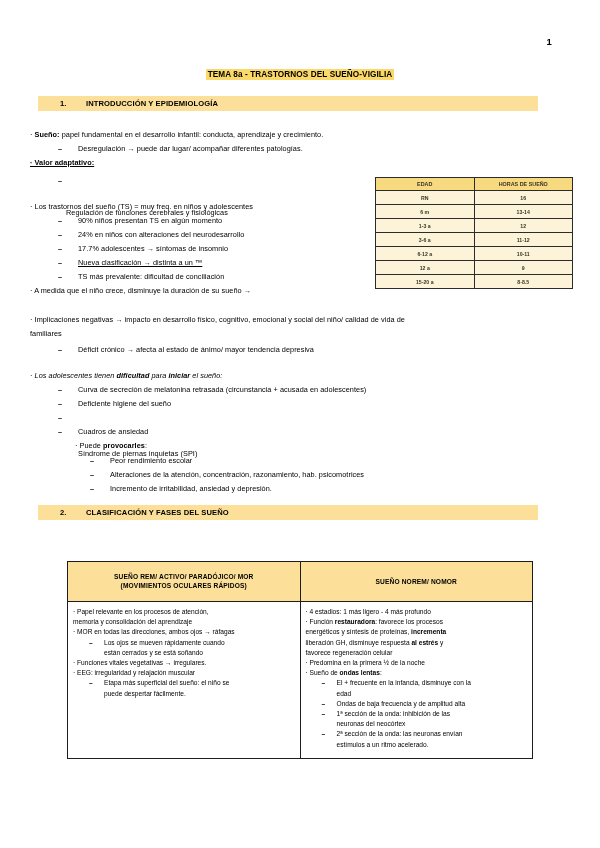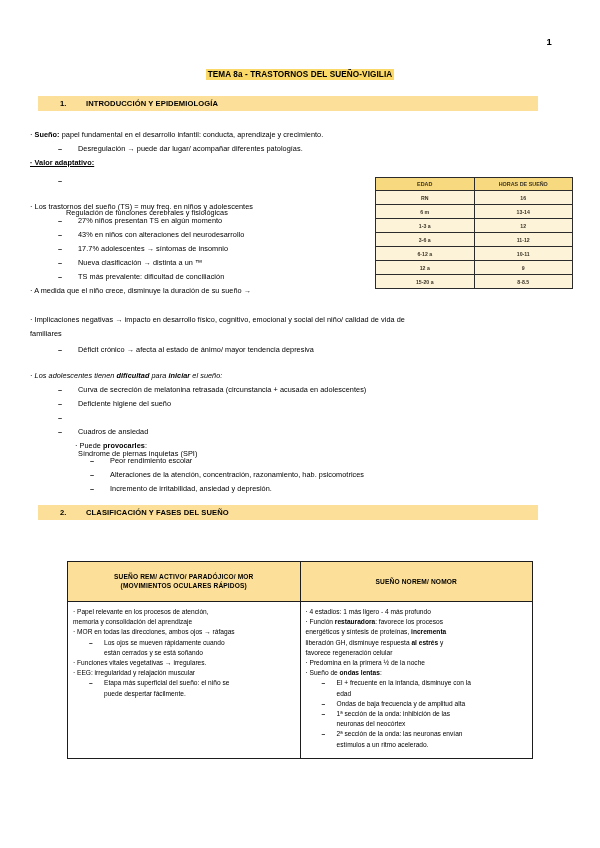--- a/index.html
+++ b/index.html
@@ -181,30 +181,30 @@
   <div class="body-text lvl0" style="top:158px;text-decoration:underline;">
     <b>· Valor adaptativo:</b>
   </div>
 
   <span class="dash" style="left:58px; top:176px;">–</span>
   <div class="body-text" style="left:66px; top:176px;margin-top:32px;">Regulación de funciones cerebrales y fisiológicas</div>
 
   <div class="body-text lvl0" style="top:202px;">· Los trastornos del sueño (TS) = muy freq. en niños y adolescentes</div>
 
   <span class="dash" style="left:58px; top:216px;">–</span>
-  <div class="body-text" style="left:78px; top:216px;">27% niños presentan TS en algún momento</div>
+  <div class="body-text" style="left:78px; top:216px;">90% niños presentan TS en algún momento</div>
 
   <span class="dash" style="left:58px; top:230px;">–</span>
-  <div class="body-text" style="left:78px; top:230px;">43% en niños con alteraciones del neurodesarrollo</div>
+  <div class="body-text" style="left:78px; top:230px;">24% en niños con alteraciones del neurodesarrollo</div>
 
   <span class="dash" style="left:58px; top:244px;">–</span>
   <div class="body-text" style="left:78px; top:244px;">17.7% adolescentes → síntomas de insomnio</div>
 
   <span class="dash" style="left:58px; top:258px;">–</span>
-  <div class="body-text" style="left:78px; top:258px;">Nueva clasificación → distinta a un ™</div>
+  <div class="body-text" style="left:78px; top:258px;text-decoration:underline;">Nueva clasificación → distinta a un ™</div>
 
   <span class="dash" style="left:58px; top:272px;">–</span>
   <div class="body-text" style="left:78px; top:272px;">TS más prevalente: dificultad de conciliación</div>
 
   <div class="body-text lvl0" style="top:286px;">· A medida que el niño crece, disminuye la duración de su sueño →</div>
 
   <table class="hours-table">
     <thead>
       <tr>
         <th>EDAD</th>

